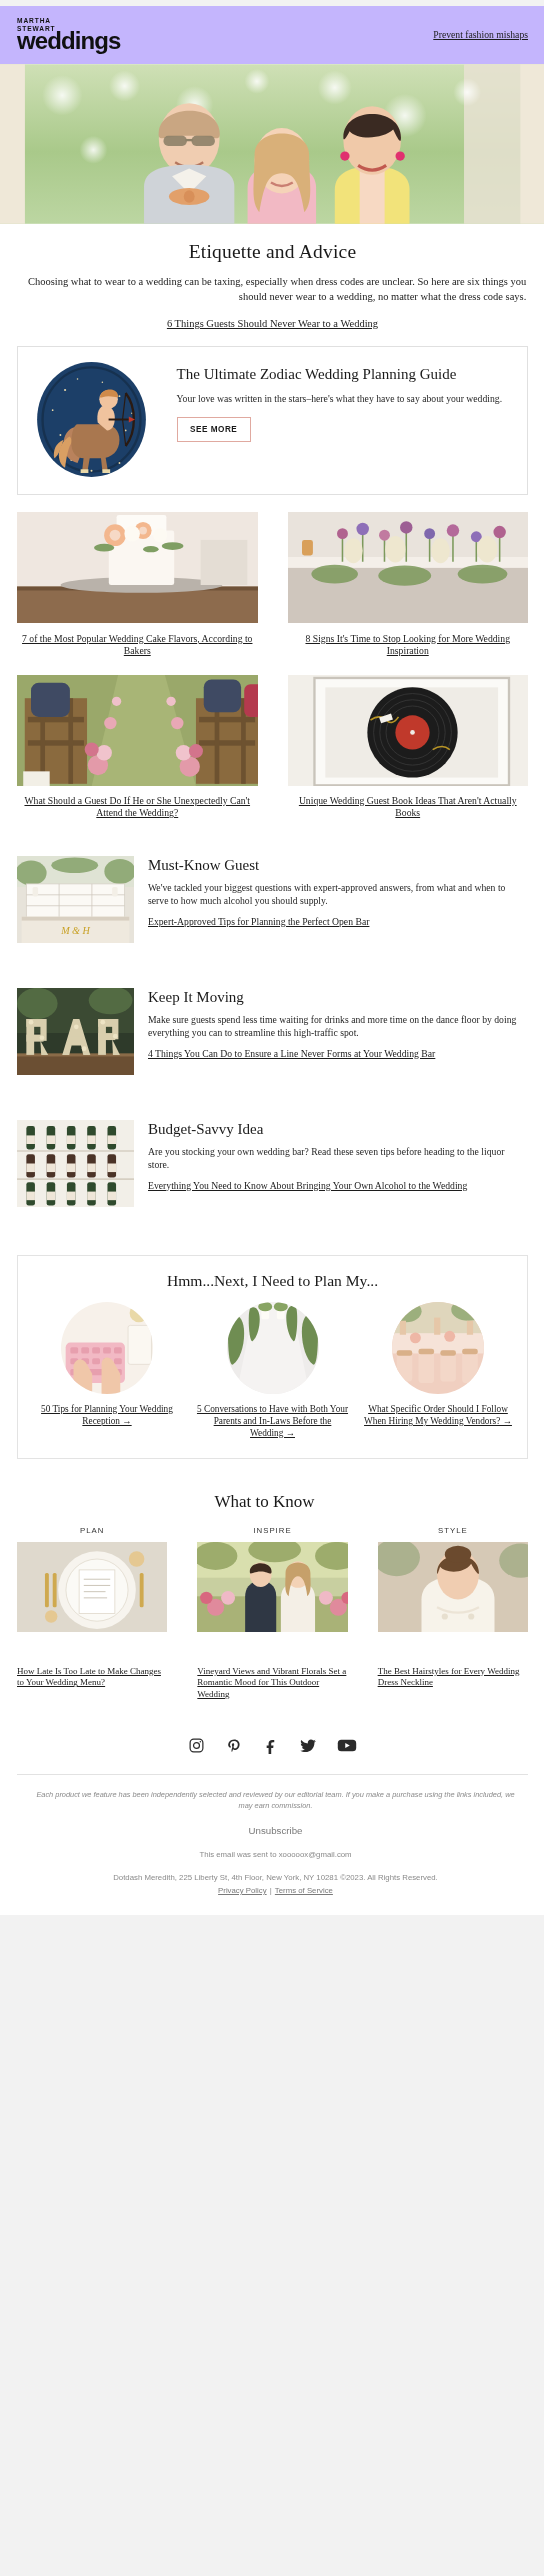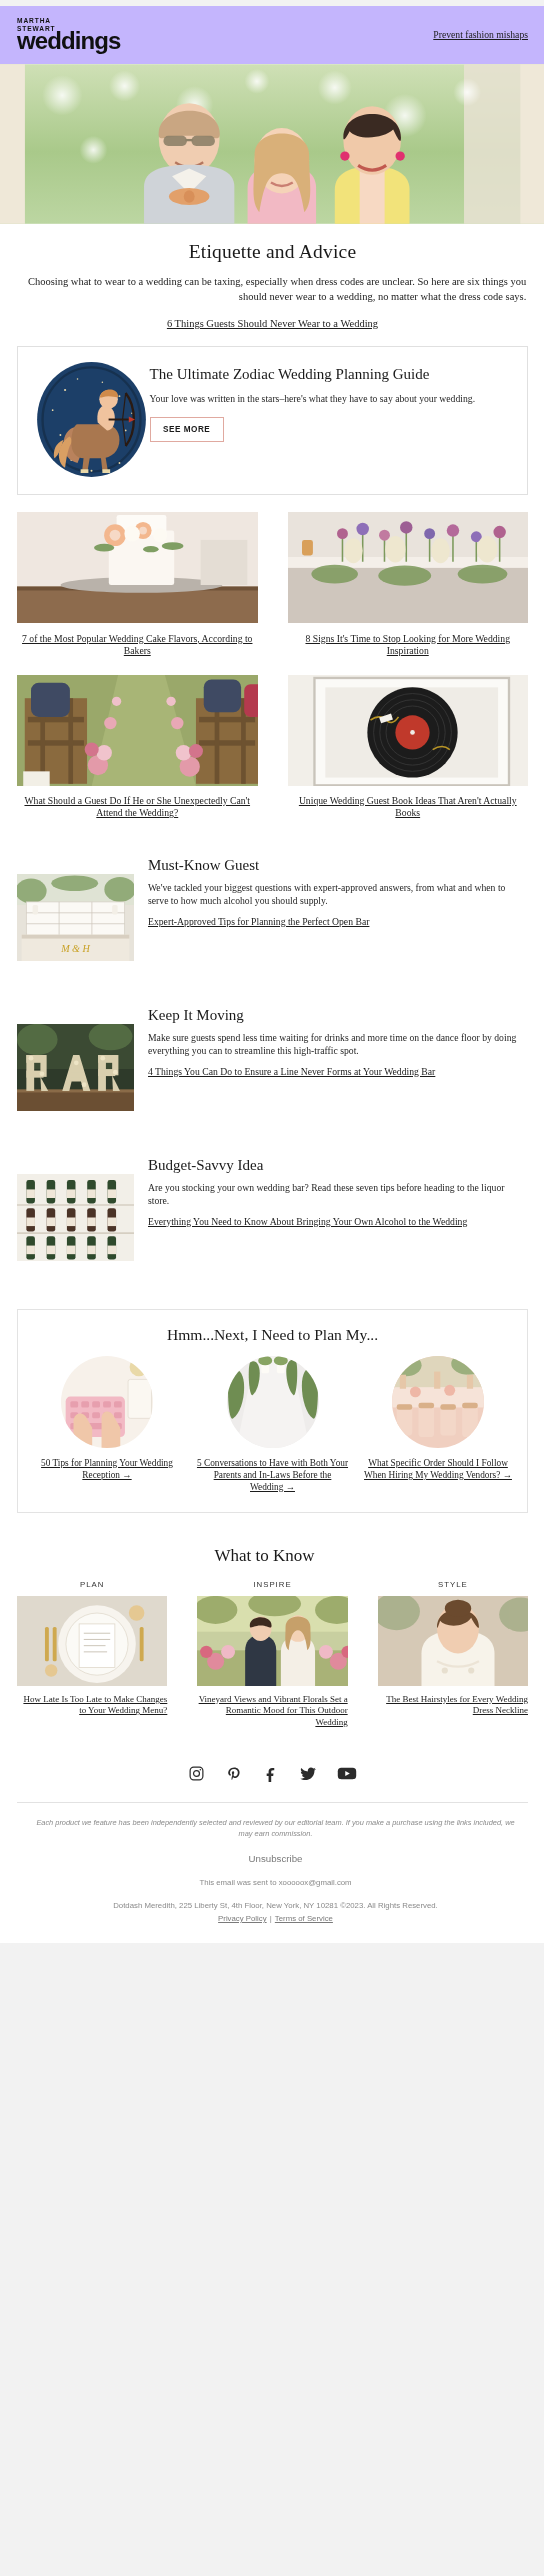--- a/index.html
+++ b/index.html
@@ -82,21 +82,21 @@
   }
 
   
   .zodiac-card {
     margin: 17px 17px 0 17px;
     border: 0.8px solid #e0e0e0;
     background: #fff;
     display: flex;
     align-items: flex-start;
     padding: 15.6px 15.6px 17px 15.6px;
-    gap: 1px;
+    gap: 28px;
   }
   .zodiac-img { width: 115px; height: 115px; flex: 0 0 115px; }
   .zodiac-body { flex: 1; padding-top: 1.6px; }
   .zodiac-title {
     font-family: "Liberation Serif", serif;
     font-size: 15px;
     line-height: 20px;
     color: #1a1a1a;
   }
   .zodiac-sub {
@@ -139,21 +139,21 @@
     padding-top: 9.3px;
   }
 
   
   .tiprow {
     display: flex;
     gap: 14px;
     padding: 20px 17px 0 17px;
     align-items: flex-start;
   }
-  .tip-img { flex: 0 0 117px; width: 117px; height: 112px; overflow: hidden; margin-top: 18px; }
+  .tip-img { flex: 0 0 117px; width: 117px; height: 112px; overflow: hidden; }
   .tip-body { flex: 1; min-width: 0; }
   .tip-title {
     font-family: "Liberation Serif", serif;
     font-size: 15px;
     color: #1a1a1a;
     line-height: 18.7px;
   }
   .tip-text {
     font-family: "Liberation Serif", serif;
     font-size: 9.7px;
@@ -218,27 +218,28 @@
     text-align: center;
     font-family: "Liberation Sans", sans-serif;
     font-size: 7.8px;
     letter-spacing: 1px;
     color: #333;
     padding-bottom: 7px;
   }
   .wtk-img { width: 100%; height: 90px; overflow: hidden; display:block; }
   .wtk-cap {
     display: block;
-    text-align: right;
+    text-align: left;
     font-family: "Liberation Serif", serif;
     font-size: 9px;
     line-height: 11.7px;
     color: #1c1c1c;
     text-decoration: underline;
-    padding-top: 8px;
+    padding-top: 16px;
+    margin-top: 18px;
   }
 
   
   .social {
     display: flex;
     justify-content: center;
     align-items: center;
     gap: 20px;
     padding: 36px 0 0 0;
   }

